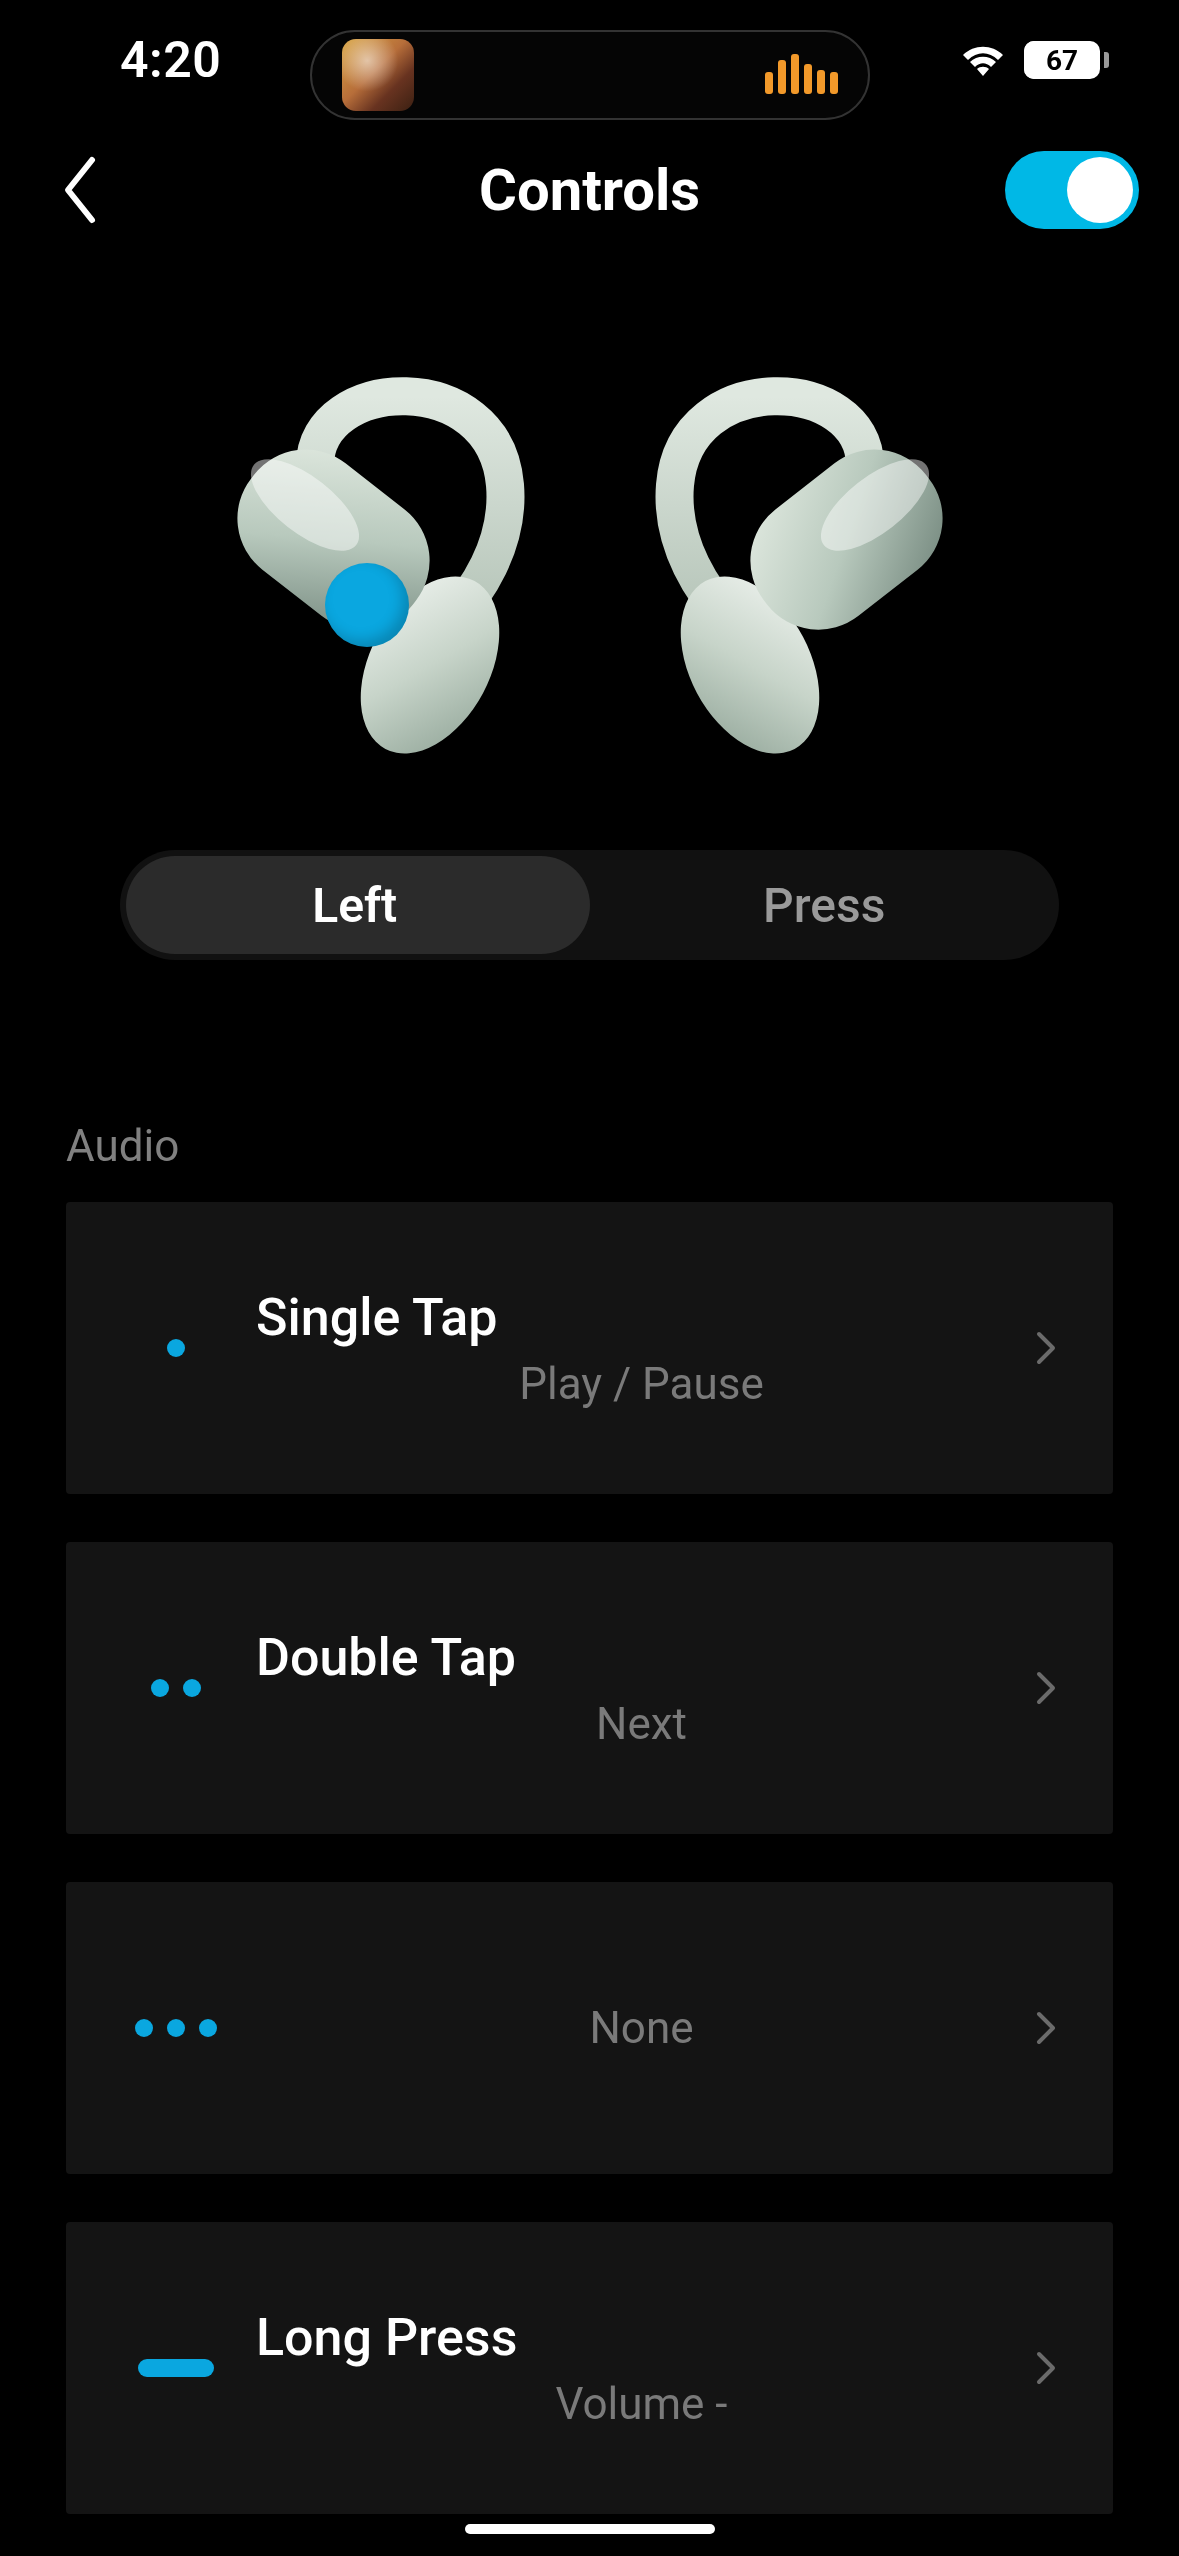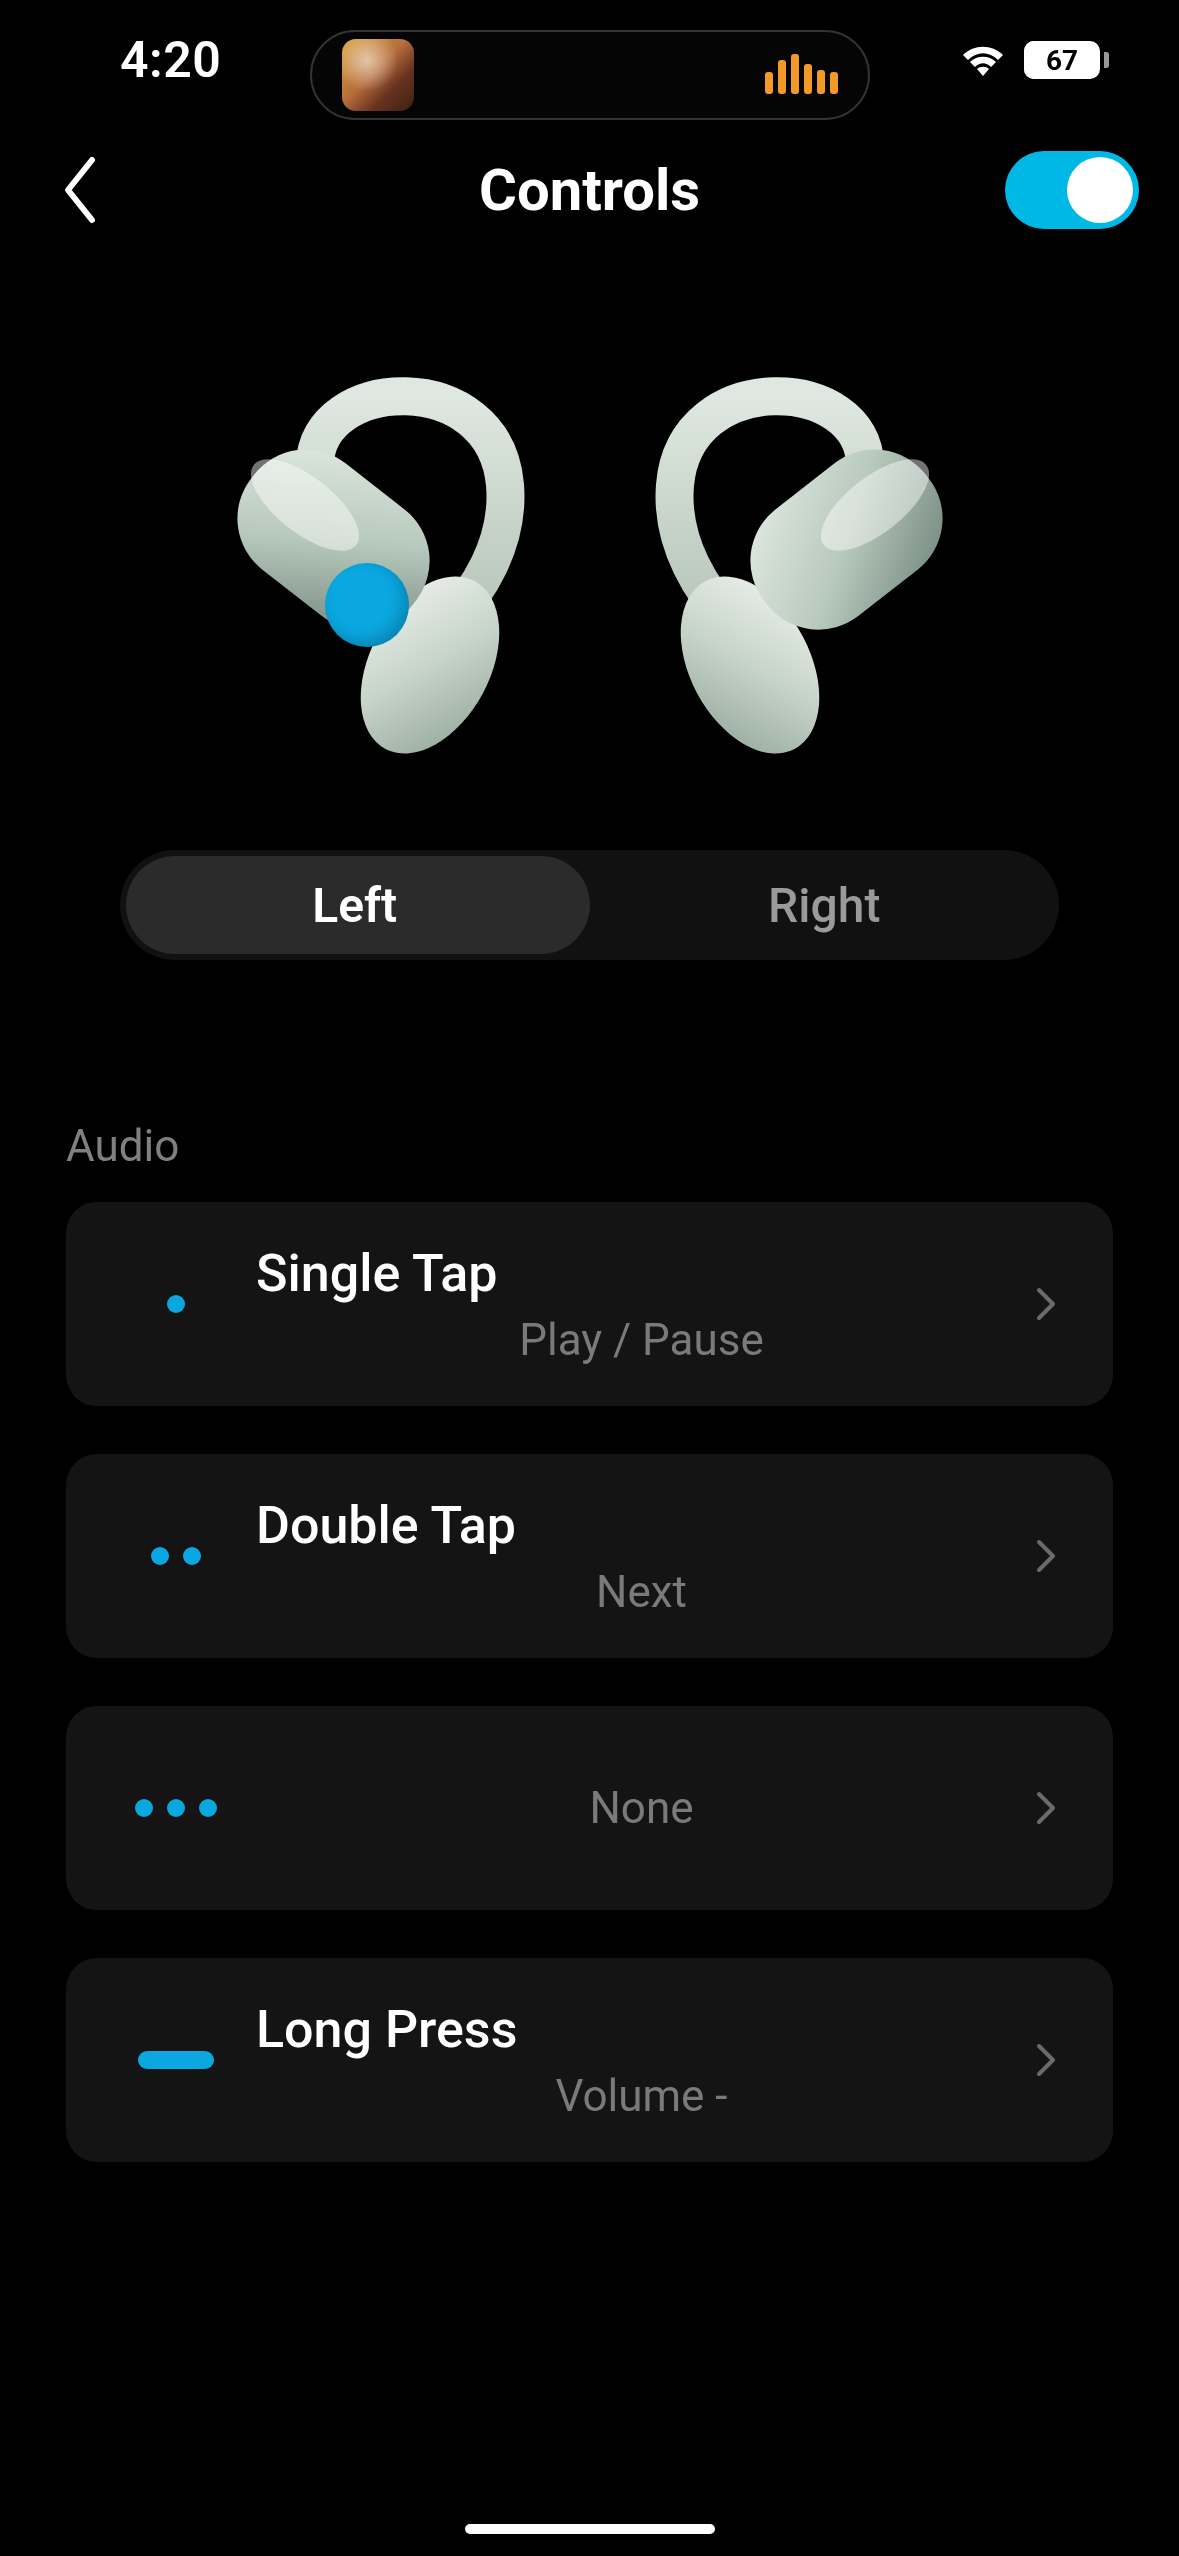--- a/index.html
+++ b/index.html
@@ -42,21 +42,21 @@
   .seg { height: 110px; background: #111; border-radius: 55px; display: flex; align-items: center; position: relative; }
   .seg-thumb { position: absolute; left: 6px; top: 6px; bottom: 6px; width: calc(50% - 6px); background: #2b2b2b; border-radius: 50px; }
   .seg-opt { flex: 1; text-align: center; font-size: 48px; font-weight: 600; z-index: 1; }
   .seg-opt.inactive { color: #9a9a9a; font-weight: 500; }
 
   
   .section-label { font-size: 44px; color: #808080; padding: 0 66px; margin-top: 160px; margin-bottom: 30px; }
 
   
   .rows { padding: 0 66px; display: flex; flex-direction: column; gap: 48px; }
-  .row { background: #141414; border-radius: 31px; height: 204px; display: flex; align-items: center; padding: 0 50px 0 40px; position: relative; }
+  .row { background: #141414; border-radius: 4px; height: 292px; display: flex; align-items: center; padding: 0 50px 0 40px; position: relative; }
   .row-icon { width: 140px; display: flex; align-items: center; justify-content: center; flex-shrink:0; }
   .row-icon .dots { display:flex; gap:14px; align-items:center;}
   .row-icon .dot { width: 18px; height: 18px; background: #0aa7e0; border-radius: 50%; }
   .row-icon .bar { width: 76px; height: 18px; background: #0aa7e0; border-radius: 10px; }
   .row-text { flex: 1; padding-left: 10px; }
   .row-title { font-size: 52px; font-weight: 500; color: #fff; margin-bottom: 10px; }
   .row-sub { font-size: 44px; color: #7a7a7a; text-align: center; }
   .chevron { width: 36px; height: 36px; flex-shrink:0; }
   .chevron svg { display:block; width:100%; height:100%; }
 
@@ -153,21 +153,21 @@
         <ellipse cx="110" cy="160" rx="65" ry="28" fill="rgba(255,255,255,0.45)" transform="rotate(38 110 160)"></ellipse>
       </g>
     </svg>
   </div>
 </div>
 
 <div class="seg-wrap">
   <div class="seg">
     <div class="seg-thumb"></div>
     <div class="seg-opt">Left</div>
-    <div class="seg-opt inactive">Right</div>
+    <div class="seg-opt inactive">Press</div>
   </div>
 </div>
 
 <div class="section-label">Audio</div>
 
 <div class="rows">
 
   <div class="row">
     <div class="row-icon">
       <div class="dots">

